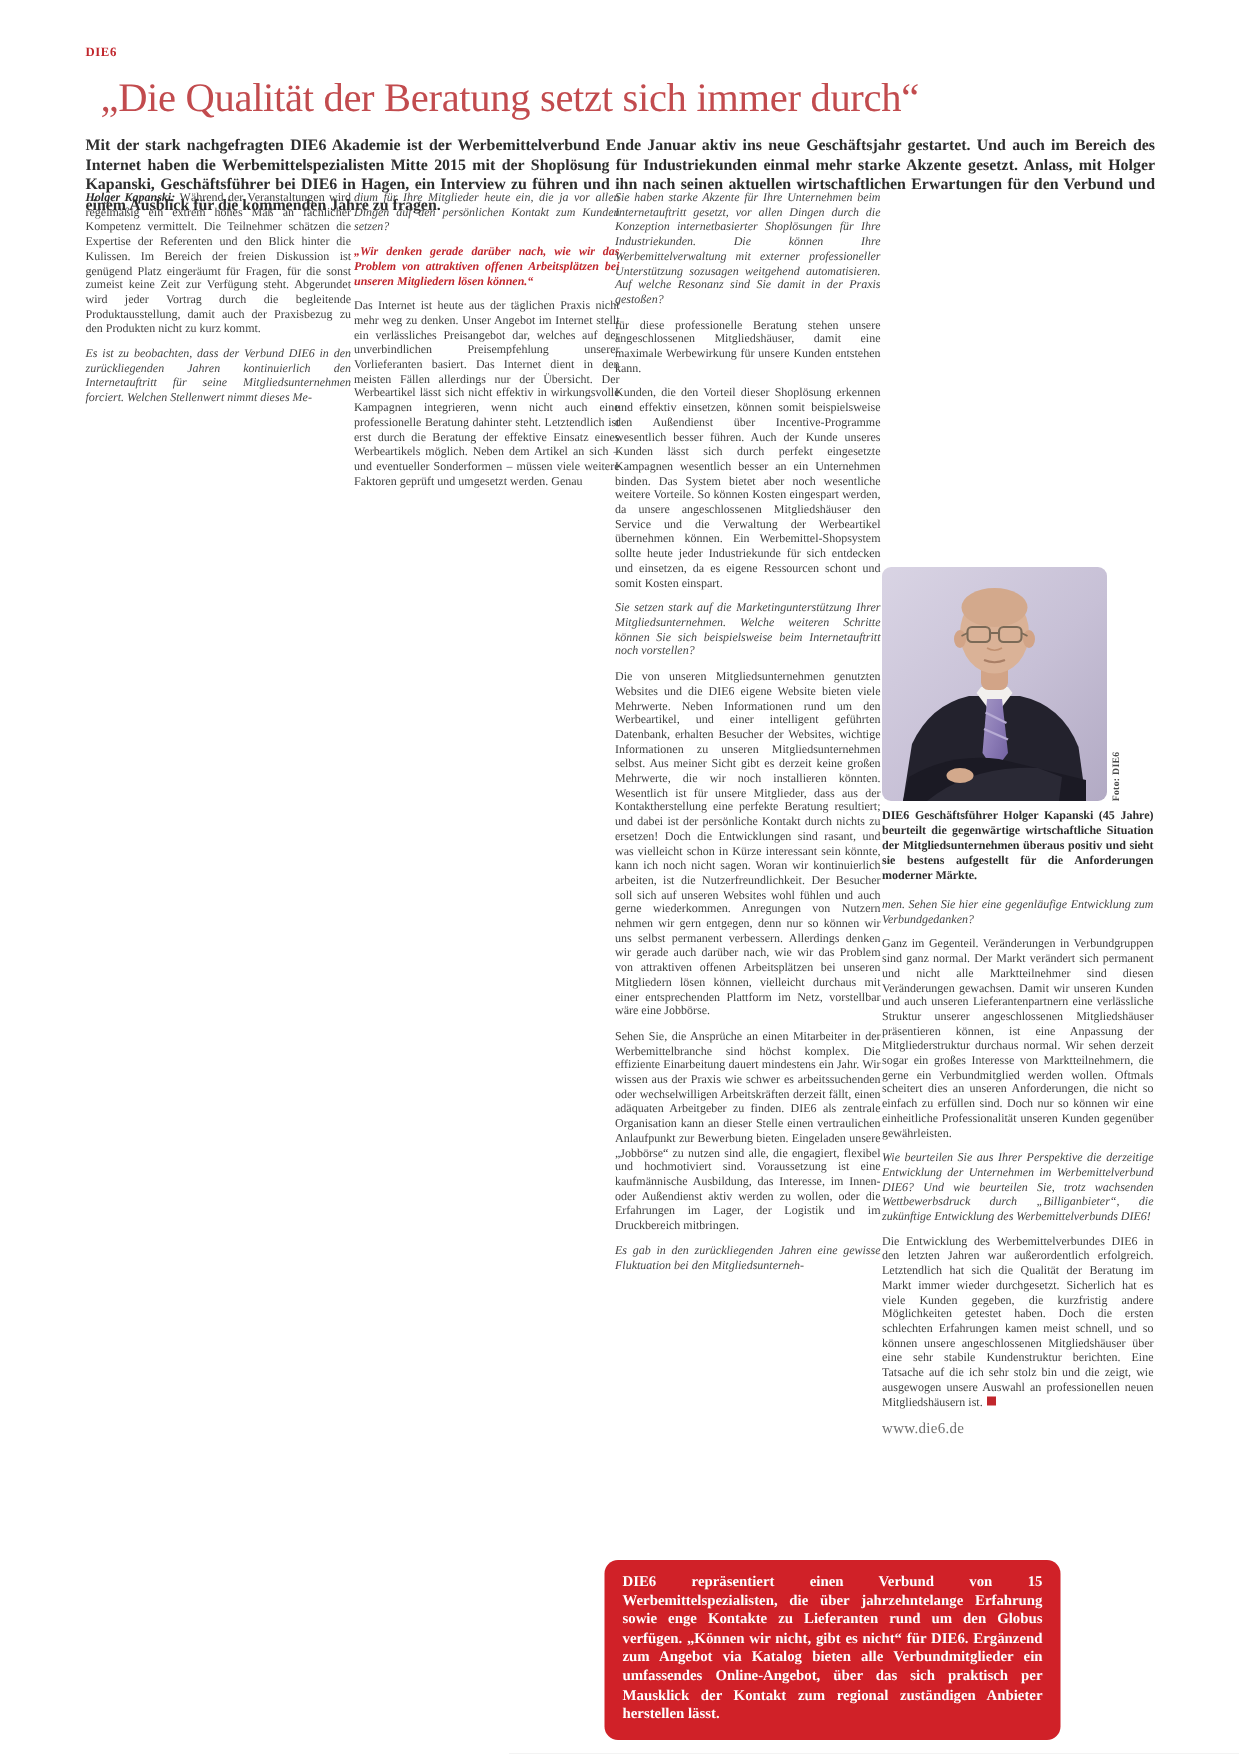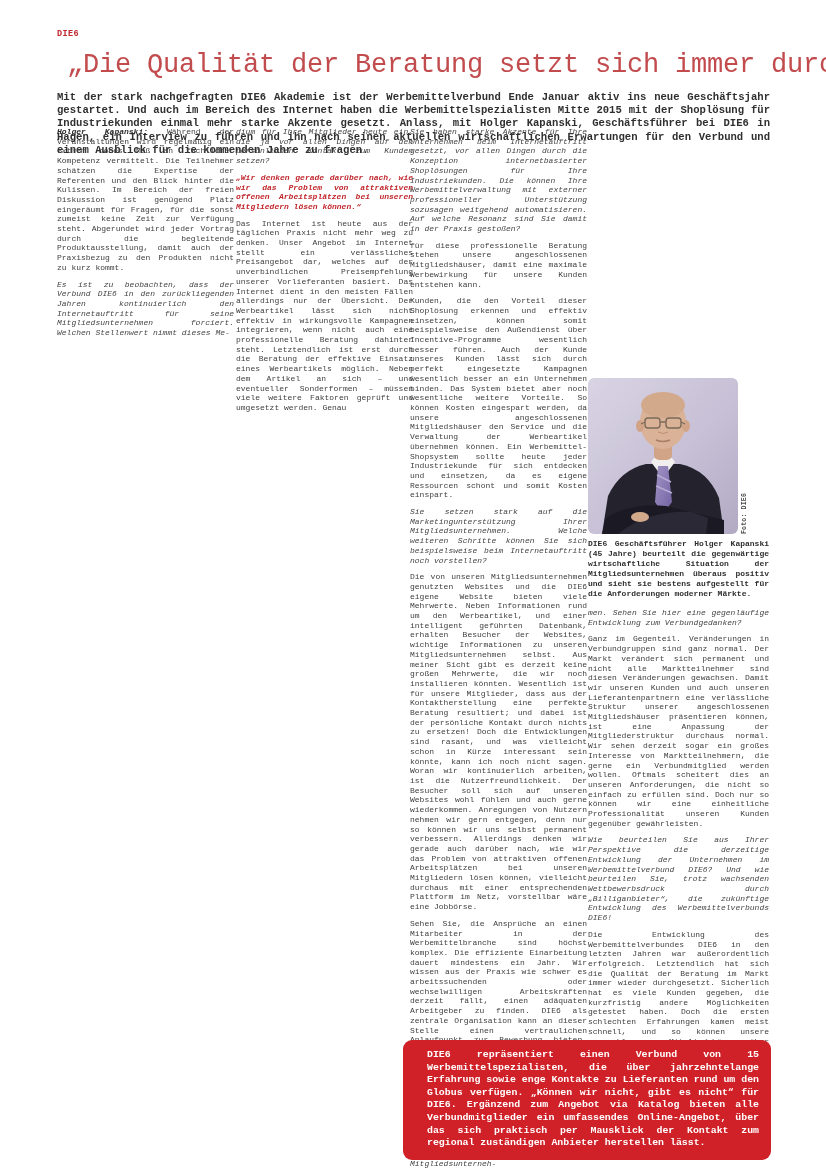--- a/index.html
+++ b/index.html
@@ -5,21 +5,21 @@
   :root{
     --brand-red:#c1272d;
     --title-red:#c24b4e;
     --box-red:#d02128;
     --body-text:#3e3e3e;
   }
   html,body{margin:0;padding:0;background:#e9e9e9;}
   .page{
     position:relative;width:826px;height:1169px;background:#ffffff;
     margin:0 auto;overflow:hidden;
-    font-family:Liberation Mono, monospace;color:var(--body-text);
+    font-family:Liberation Serif, serif;color:var(--body-text);
   }
   .kicker{
     position:absolute;left:57px;top:29px;
     font-size:8.5px;font-weight:bold;letter-spacing:.4px;color:var(--brand-red);
   }
   .title{
     position:absolute;left:55px;top:38px;width:714px;
     font-size:27px;font-weight:400;letter-spacing:-.2px;color:var(--title-red);
     white-space:nowrap;
   }
@@ -54,22 +54,22 @@
     font-size:6.5px;font-weight:bold;color:#4a4a4a;letter-spacing:.2px;
   }
   .caption{
     margin:4px 0 9px 0;font-size:8px;font-weight:bold;line-height:10px;
     text-align:justify;color:#2f2f2f;
   }
   .website{
     margin-top:9px;font-size:10px;color:#6f6f6f;letter-spacing:.2px;
   }
   .infobox{
-    position:absolute;left:403px;top:1040px;width:368px;min-height:89px;
-    box-sizing:border-box;padding:9px 12px 10px 24px;
+    position:absolute;left:403px;top:1040px;width:304px;min-height:89px;
+    box-sizing:border-box;padding:9px 12px 10px 12px;
     background:var(--box-red);border-radius:9px;
     color:#ffffff;font-size:9.9px;font-weight:bold;line-height:12.6px;
     text-align:justify;
   }
 </style>
 </head>
 <body>
 
 <div class="page">
 

